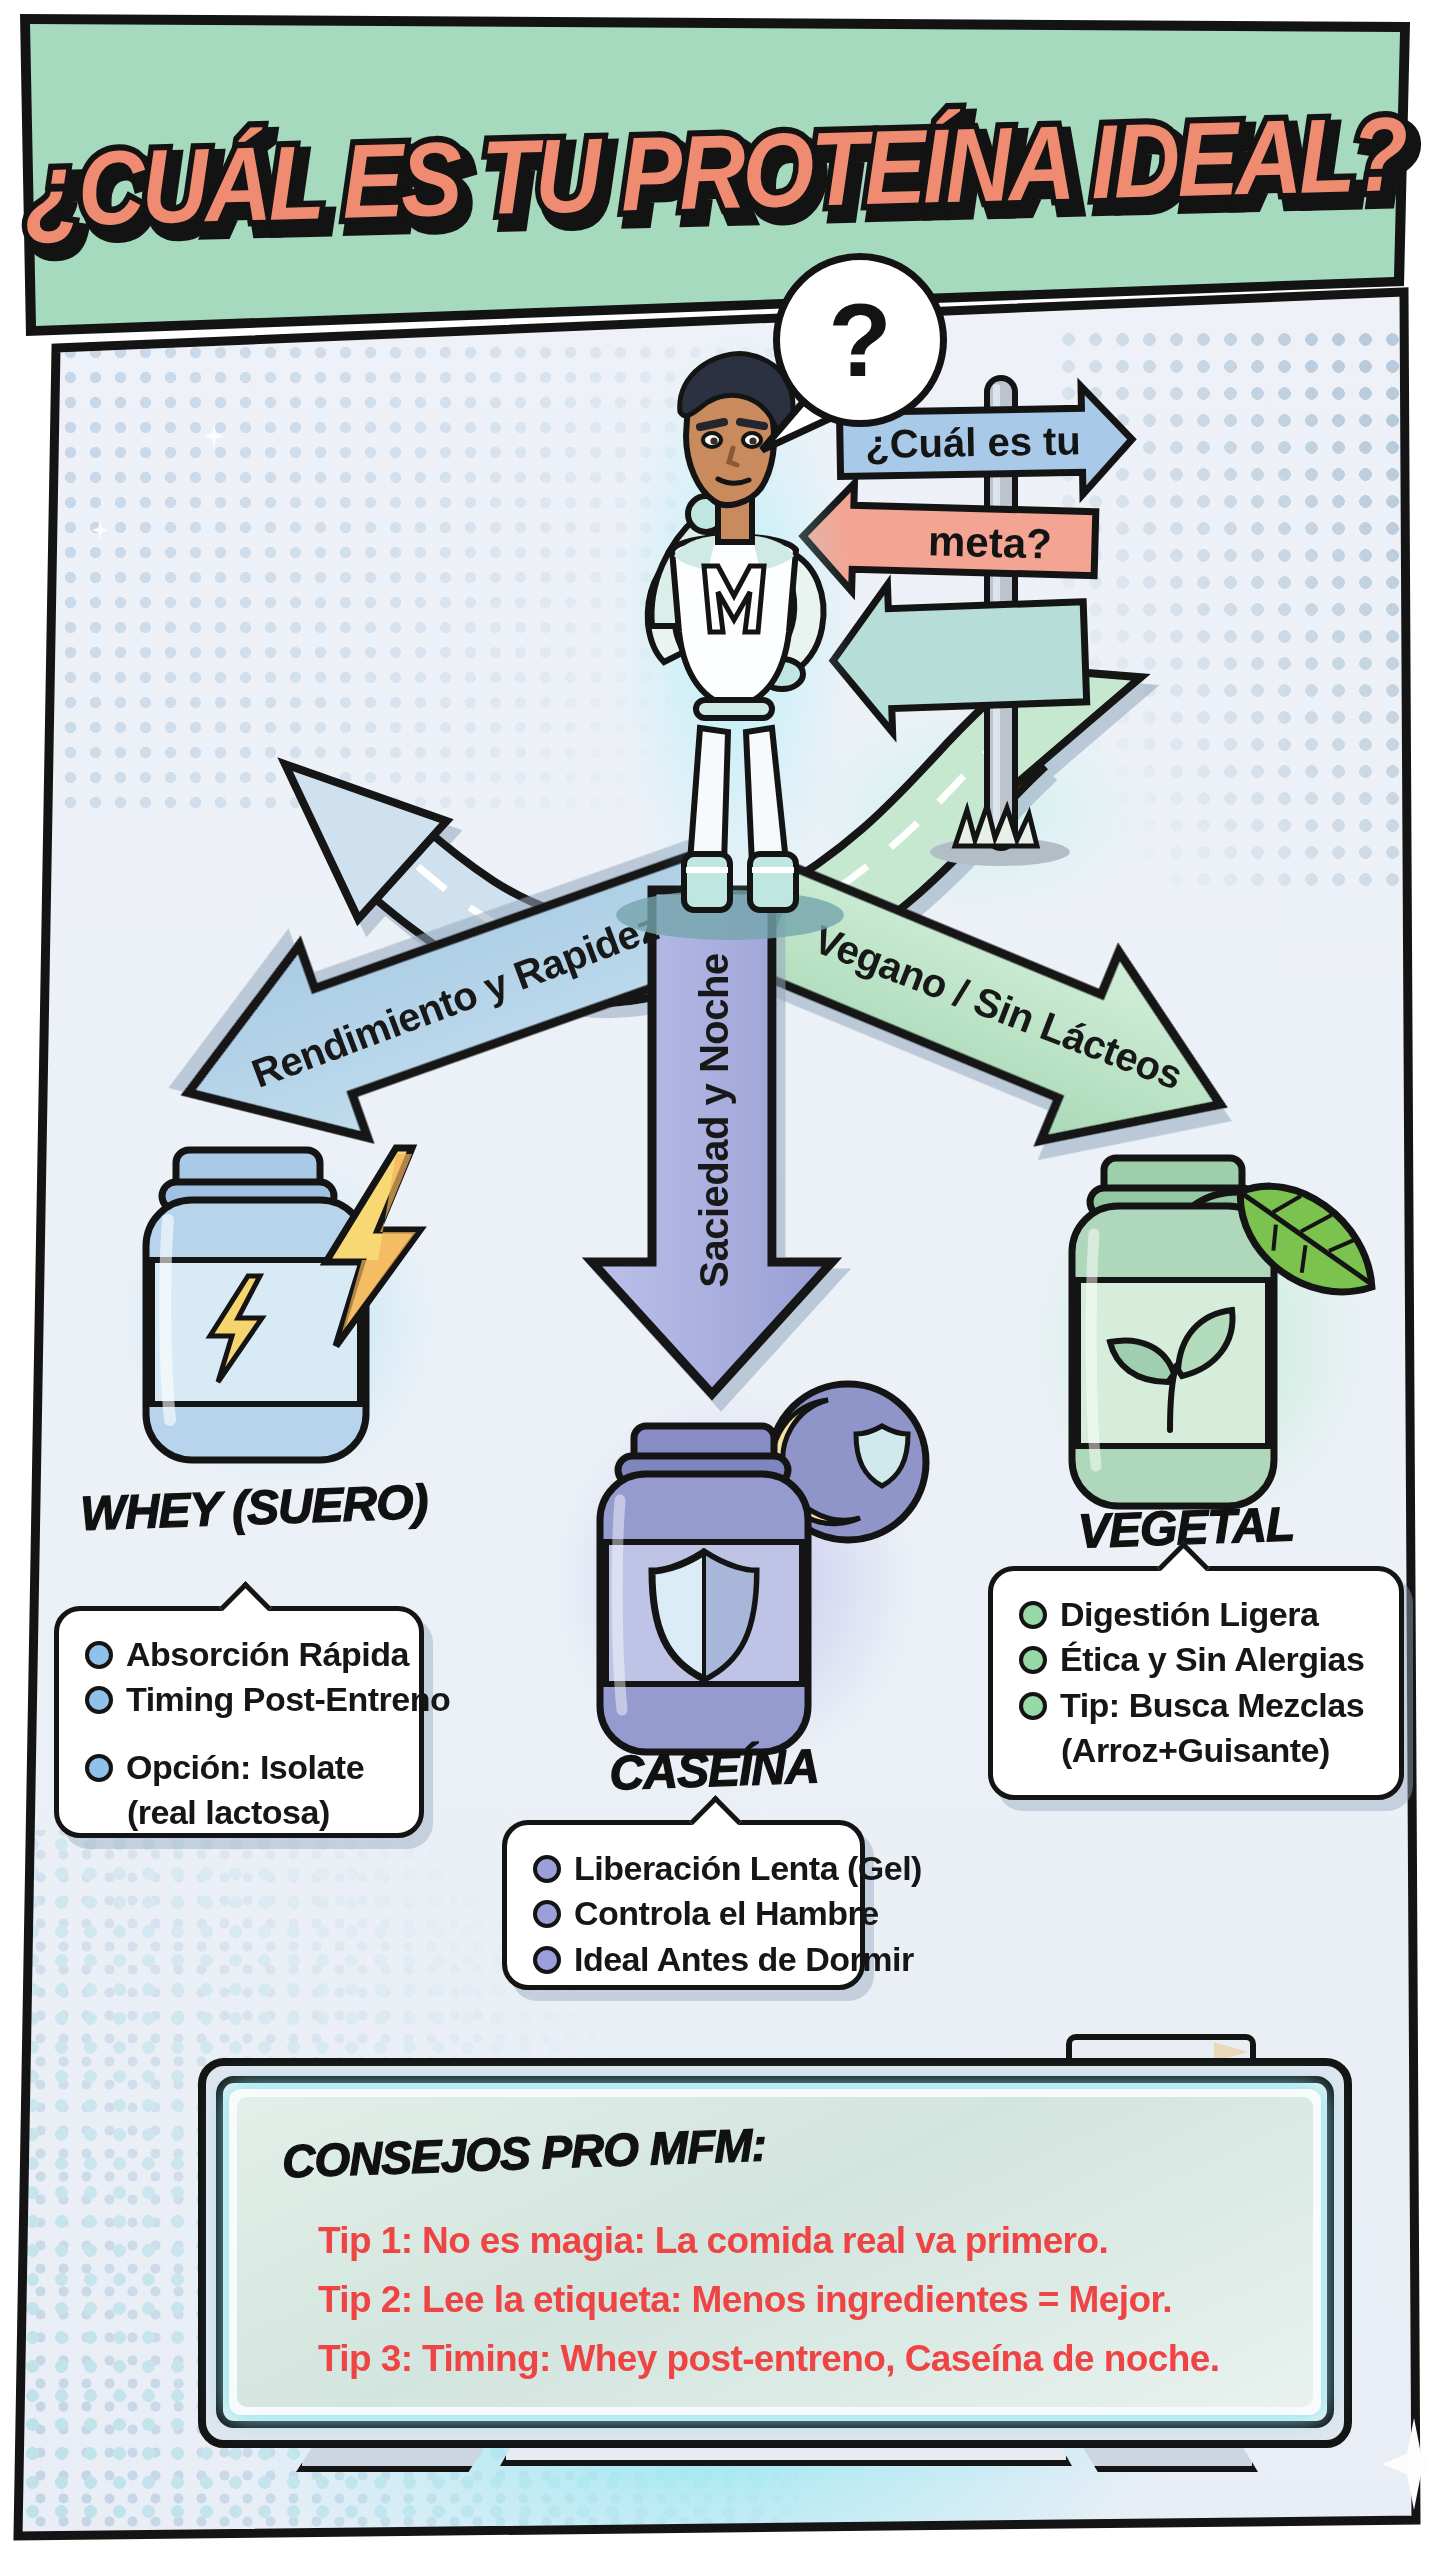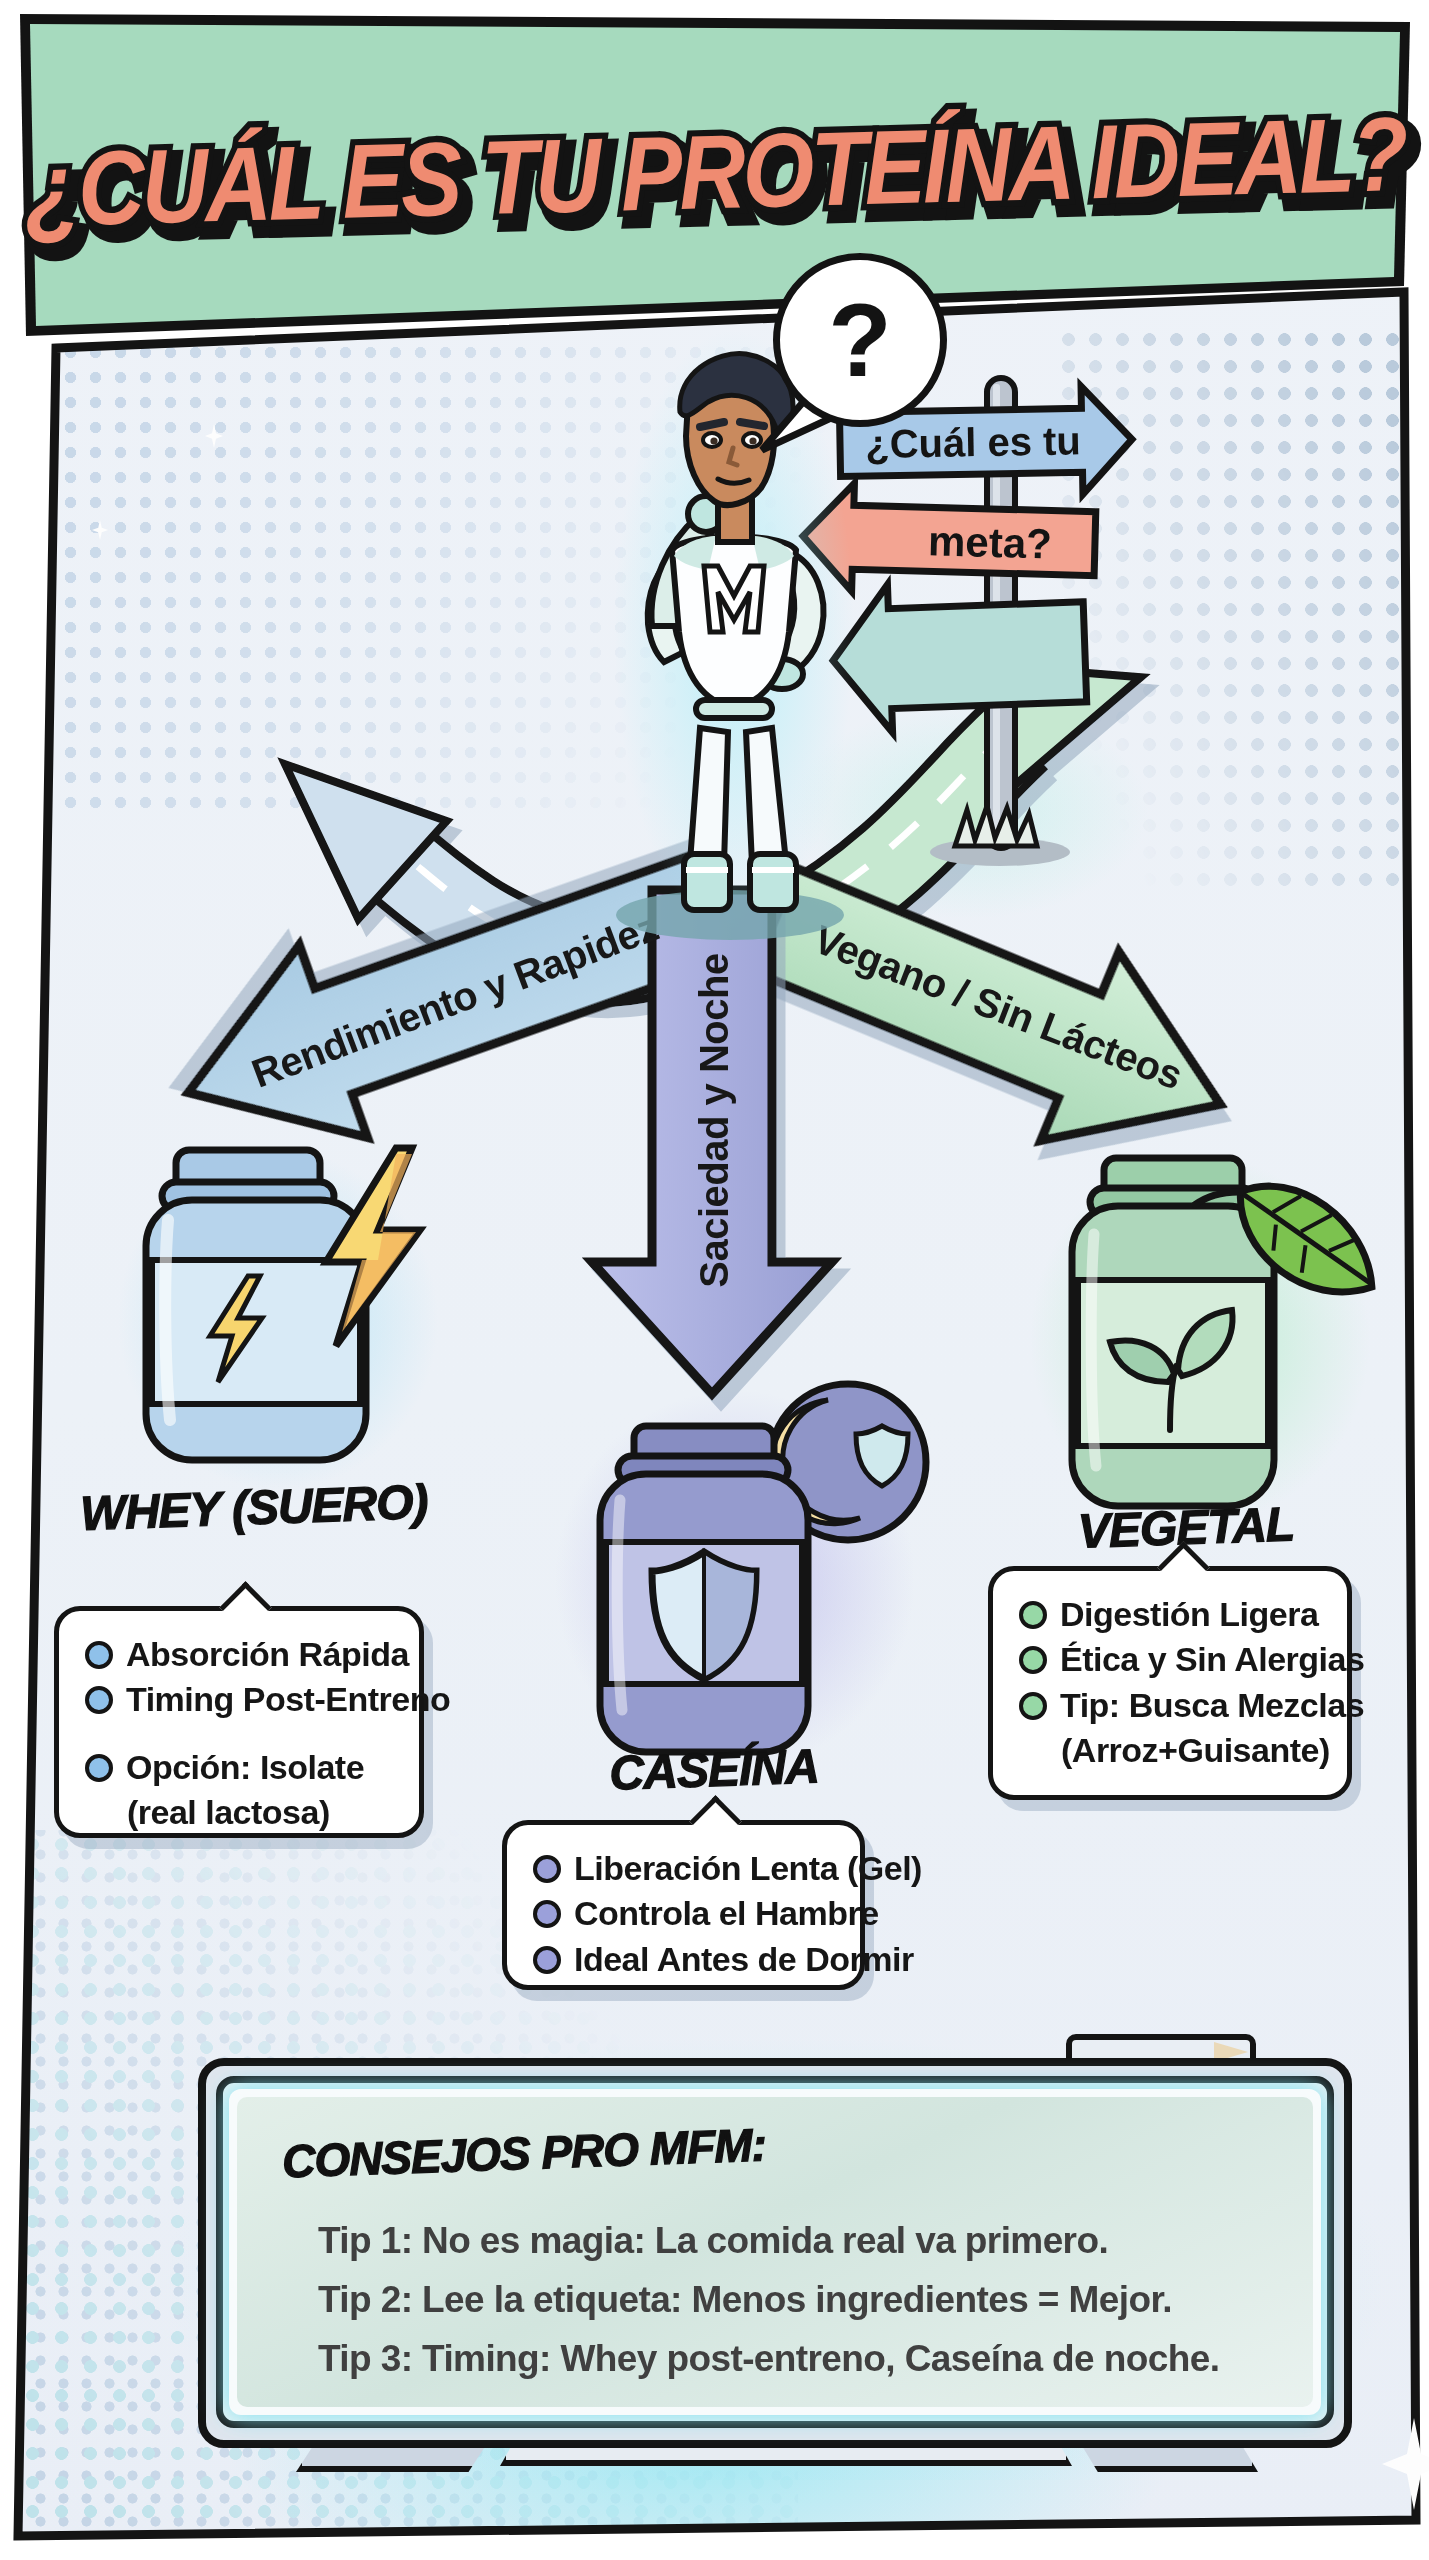--- a/index.html
+++ b/index.html
@@ -99,21 +99,21 @@
   .row{display:flex;align-items:flex-start;gap:13px;margin-bottom:6px;}
   .row.gap-top{margin-top:28px;}
   .row.cont{padding-left:42px;}
   .dot{width:20px;height:20px;border-radius:50%;border:4px solid #141414;margin-top:6px;flex:none;}
   .dot.whey{background:#8fc1ea;}
   .dot.casein{background:#9ba0da;}
   .dot.veg{background:#97d8a6;}
   .row span{font-size:34px;font-weight:700;color:#161616;line-height:1.16;letter-spacing:-0.5px;white-space:nowrap;}
   #whey-box{left:54px;top:1606px;width:370px;height:232px;}
   #casein-box{left:502px;top:1820px;width:363px;height:170px;}
-  #veg-box{left:988px;top:1566px;width:364px;height:234px;text-align:right;}
+  #veg-box{left:988px;top:1566px;width:416px;height:234px;text-align:right;}
 
   
   #device-glow{
     left:170px;top:2040px;width:1210px;height:440px;z-index:6;
     background:radial-gradient(ellipse at 50% 55%,rgba(150,230,242,.5) 0%,rgba(150,230,242,0) 72%);
   }
   #device-tab{
     left:1066px;top:2034px;width:190px;height:36px;z-index:7;
     background:#e9eef4;border:6px solid #141414;border-radius:10px 10px 0 0;
     box-sizing:border-box;
@@ -138,21 +138,21 @@
     position:absolute;left:8px;top:8px;right:8px;bottom:8px;border-radius:10px;
     background:linear-gradient(155deg,#e3efe9 0%,#d2e5de 45%,#e9f2ef 100%);
   }
   #consejos-title{
     position:absolute;left:282px;top:2126px;z-index:10;
     font-style:italic;font-weight:700;font-size:46px;color:#111;
     letter-spacing:-1px;transform:rotate(-2deg);-webkit-text-stroke:1.3px #111;white-space:nowrap;
   }
   .tip-line{
     position:absolute;left:318px;z-index:10;font-weight:700;font-size:37px;
-    color:#404040;letter-spacing:-0.6px;white-space:nowrap;
+    color:#ef4444;letter-spacing:-0.6px;white-space:nowrap;
   }
   #tip1{top:2220px;} #tip2{top:2279px;} #tip3{top:2338px;}
   .foot{position:absolute;z-index:7;background:#ccd6e2;border:6px solid #141414;box-sizing:border-box;}
   #foot-l{left:296px;top:2436px;width:196px;height:36px;clip-path:polygon(12% 0,100% 0,88% 100%,0% 100%);}
   #foot-r{left:1076px;top:2436px;width:182px;height:36px;clip-path:polygon(0 0,88% 0,100% 100%,12% 100%);}
   #foot-c{left:500px;top:2436px;width:572px;height:30px;background:#e7ecf2;border:6px solid #141414;position:absolute;z-index:7;clip-path:polygon(3% 0,97% 0,100% 100%,0 100%);box-sizing:border-box;}
 </style>
 </head>
 <body>
 

